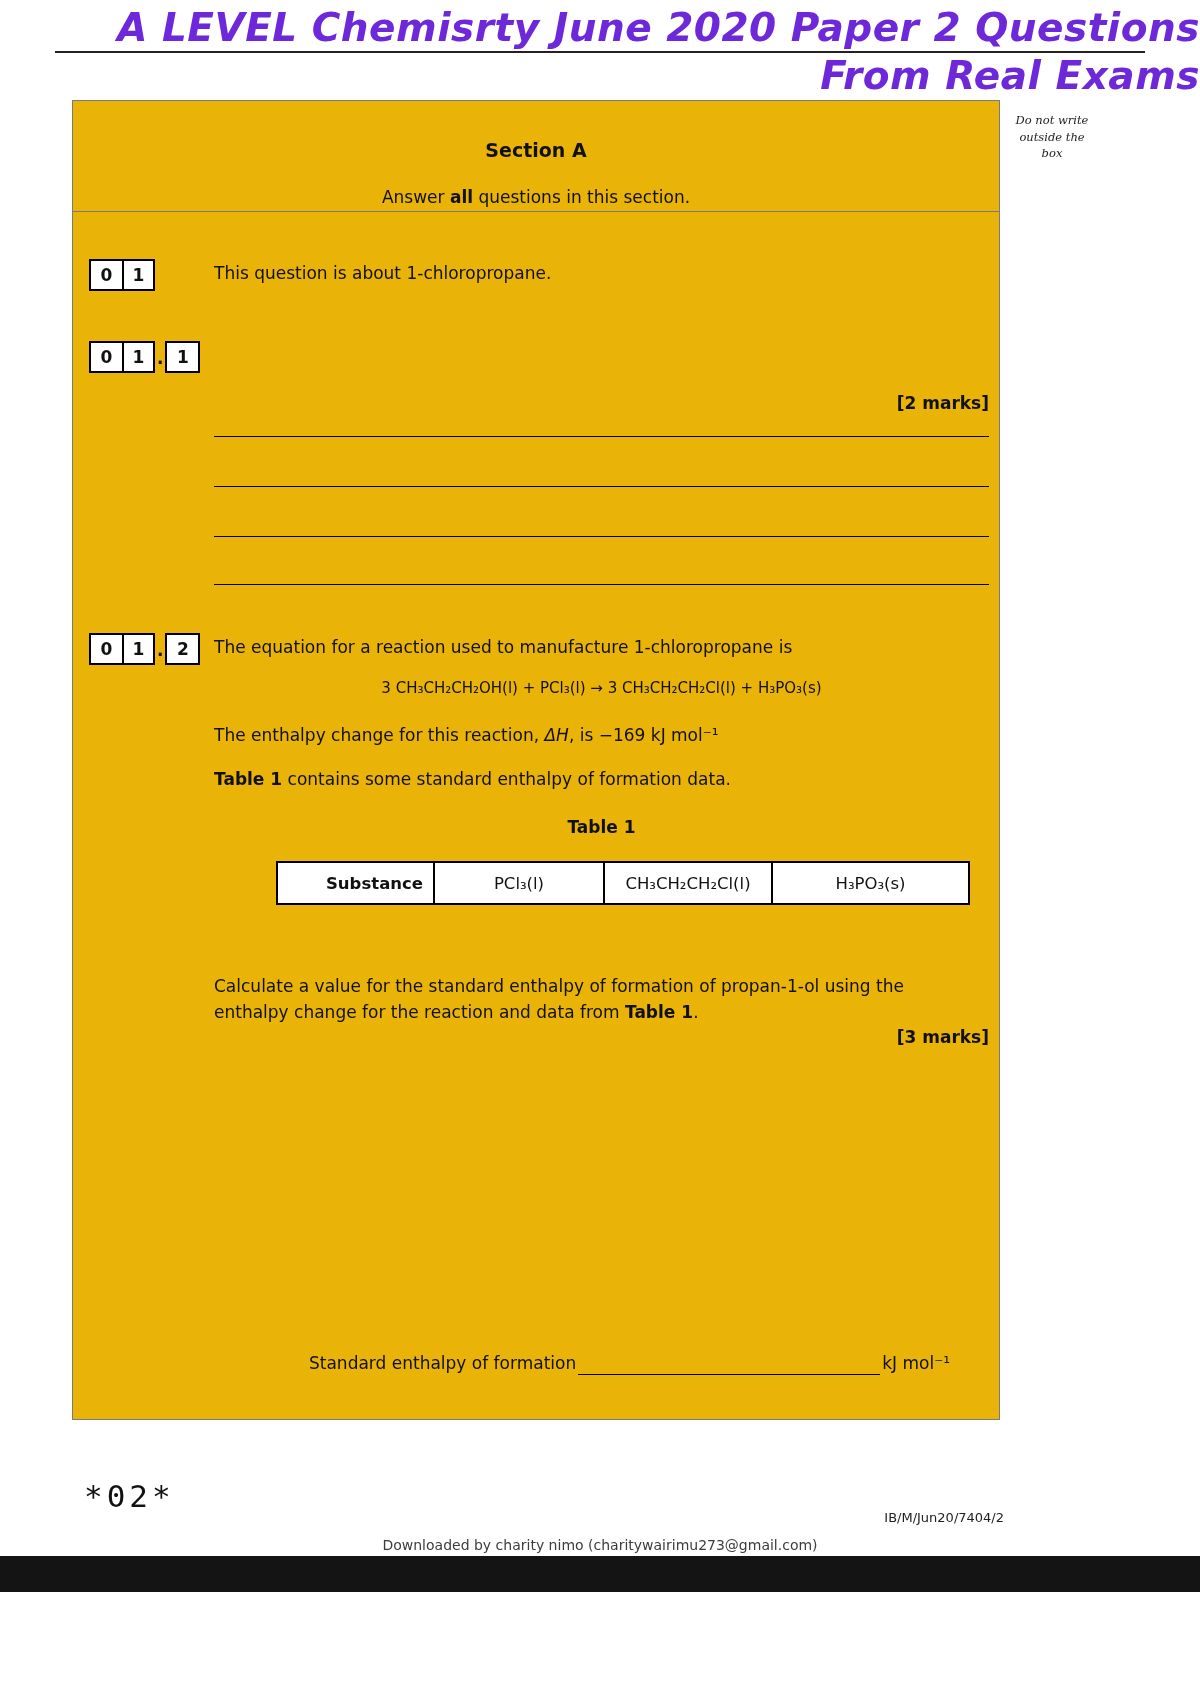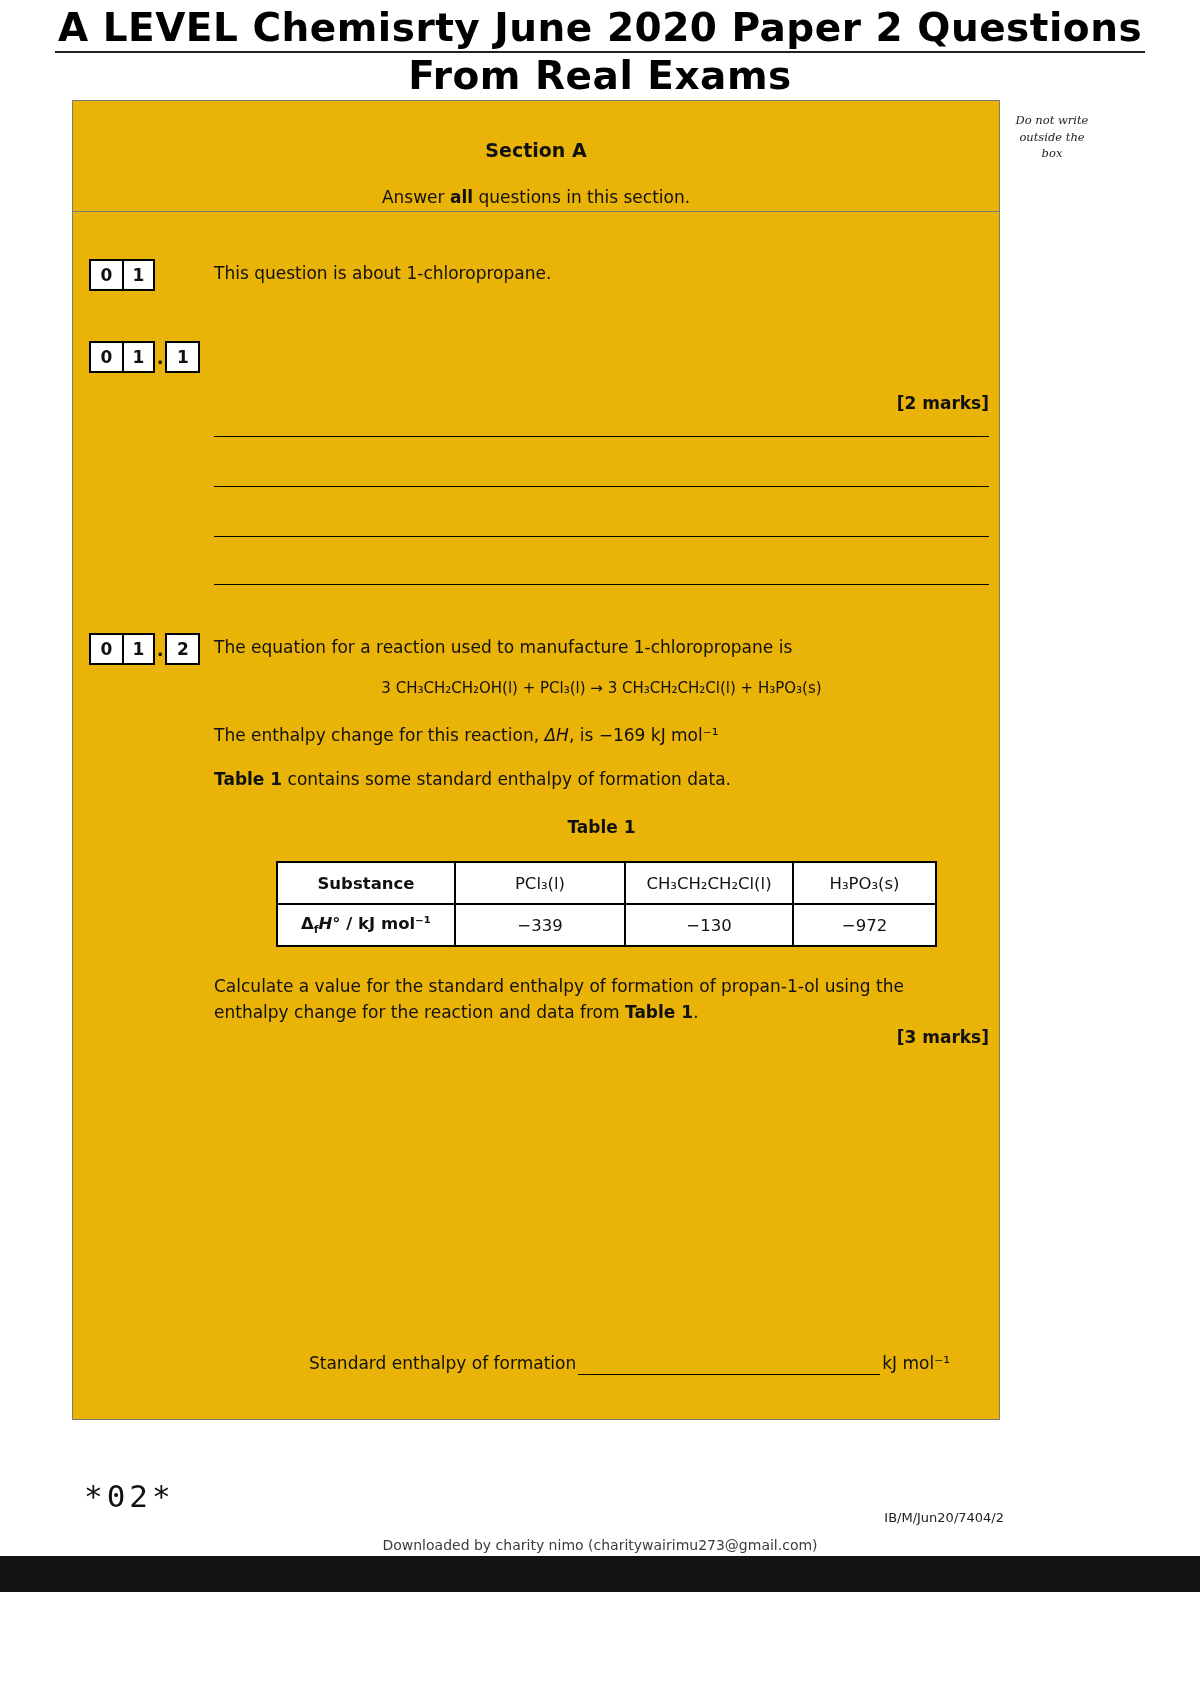--- a/index.html
+++ b/index.html
@@ -2,22 +2,22 @@
 <html><head>
 <meta charset="utf-8">
 <style>
   * { margin:0; padding:0; box-sizing:border-box; }
   html,body { background:#ffffff; }
   body { font-family:"DejaVu Sans","Liberation Sans",sans-serif; color:#111; }
 
   .page { position:relative; width:1200px; height:1700px; margin:0 auto; background:#fff; overflow:hidden; }
 
   
-  .title-line { position:absolute; left:0; width:100%; text-align:center;
-                color:#000000; font-weight:bold; font-size:39px; letter-spacing:.5px; }
+  .title-line { position:absolute; left:0; width:100%; text-align:right;
+                color:#6d28d9; font-weight:bold; font-size:39px; letter-spacing:.5px;font-style:italic; }
   .title-line.l1 { top:5px; }
   .title-rule  { position:absolute; top:51px; left:55px; right:55px; border-top:2.5px solid #222; }
   .title-line.l2 { top:53px; }
 
   
   .margin-note { position:absolute; top:112px; left:1008px; width:88px;
                  font-family:"DejaVu Serif","Liberation Serif",serif;
                  font-style:italic; font-size:11.5px; line-height:1.45;
                  text-align:center; color:#222; }
 
@@ -47,23 +47,23 @@
   .equation { position:absolute; left:141px; right:10px; text-align:center; font-size:15px; }
 
   .para { position:absolute; left:141px; font-size:17px; }
   .para i { font-style:italic; }
 
   .table-caption { position:absolute; left:141px; right:10px; text-align:center;
                    font-weight:bold; font-size:17px; }
 
   table.data { position:absolute; left:203px; top:760px; border-collapse:collapse; background:#fff; }
   table.data td { border:2px solid #000; font-size:16.5px; padding:0 10px; height:42px; }
-  td.c-label { width:178px; text-align:center; }
+  td.c-label { width:157px; text-align:right; }
   td.c-val   { text-align:center; }
-  td.w1 { width:170px; } td.w2 { width:168px; } td.w3 { width:143px; }
+  td.w1 { width:170px; } td.w2 { width:168px; } td.w3 { width:197px; }
   .row-label { font-weight:bold; }
   .row-label i { font-style:italic; }
   .row-label sub { font-size:11px; }
 
   .calc { top:872px; width:748px; line-height:1.55; }
 
   .answer-row { position:absolute; left:236px; top:1252px; display:flex; align-items:flex-start; font-size:17px; }
   .answer-blank { width:302px; height:22px; border-bottom:1.5px solid #000; margin:0 2px; }
 
   
@@ -141,28 +141,20 @@
     <div class="table-caption" style="top:716px;">Table 1</div>
 
     <table class="data">
       <tbody>
           <tr>
         <td class="c-label"><b>Substance</b></td>
         <td class="c-val w1">PCl₃(l)</td>
         <td class="c-val w2">CH₃CH₂CH₂Cl(l)</td>
         <td class="c-val w3">H₃PO₃(s)</td>
       </tr>
-      <tr>
-        <td class="c-label">
-          <span class="row-label"><span>Δ</span><sub>f</sub><i>H</i><span>° / kJ mol⁻¹</span></span>
-        </td>
-        <td class="c-val w1">−339</td>
-        <td class="c-val w2">−130</td>
-        <td class="c-val w3">−972</td>
-      </tr>
     </tbody>
       </table>
 
     <div class="para calc">
       <span>Calculate a value for the standard enthalpy of formation of propan-1-ol using the enthalpy change for the reaction and data from </span><b>Table 1</b><span>.</span>
     </div>
     <div class="marks" style="top:926px;">[3 marks]</div>
 
     <div class="answer-row">
       <span>Standard enthalpy of formation</span>

